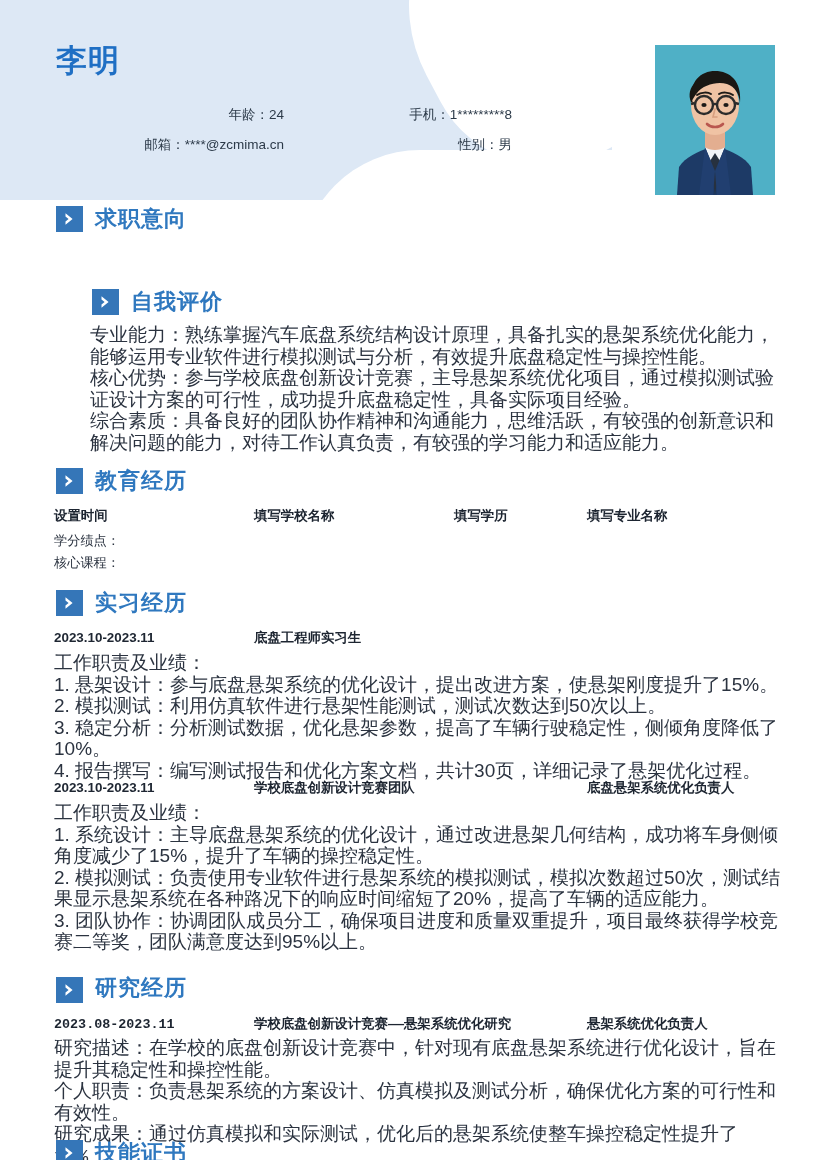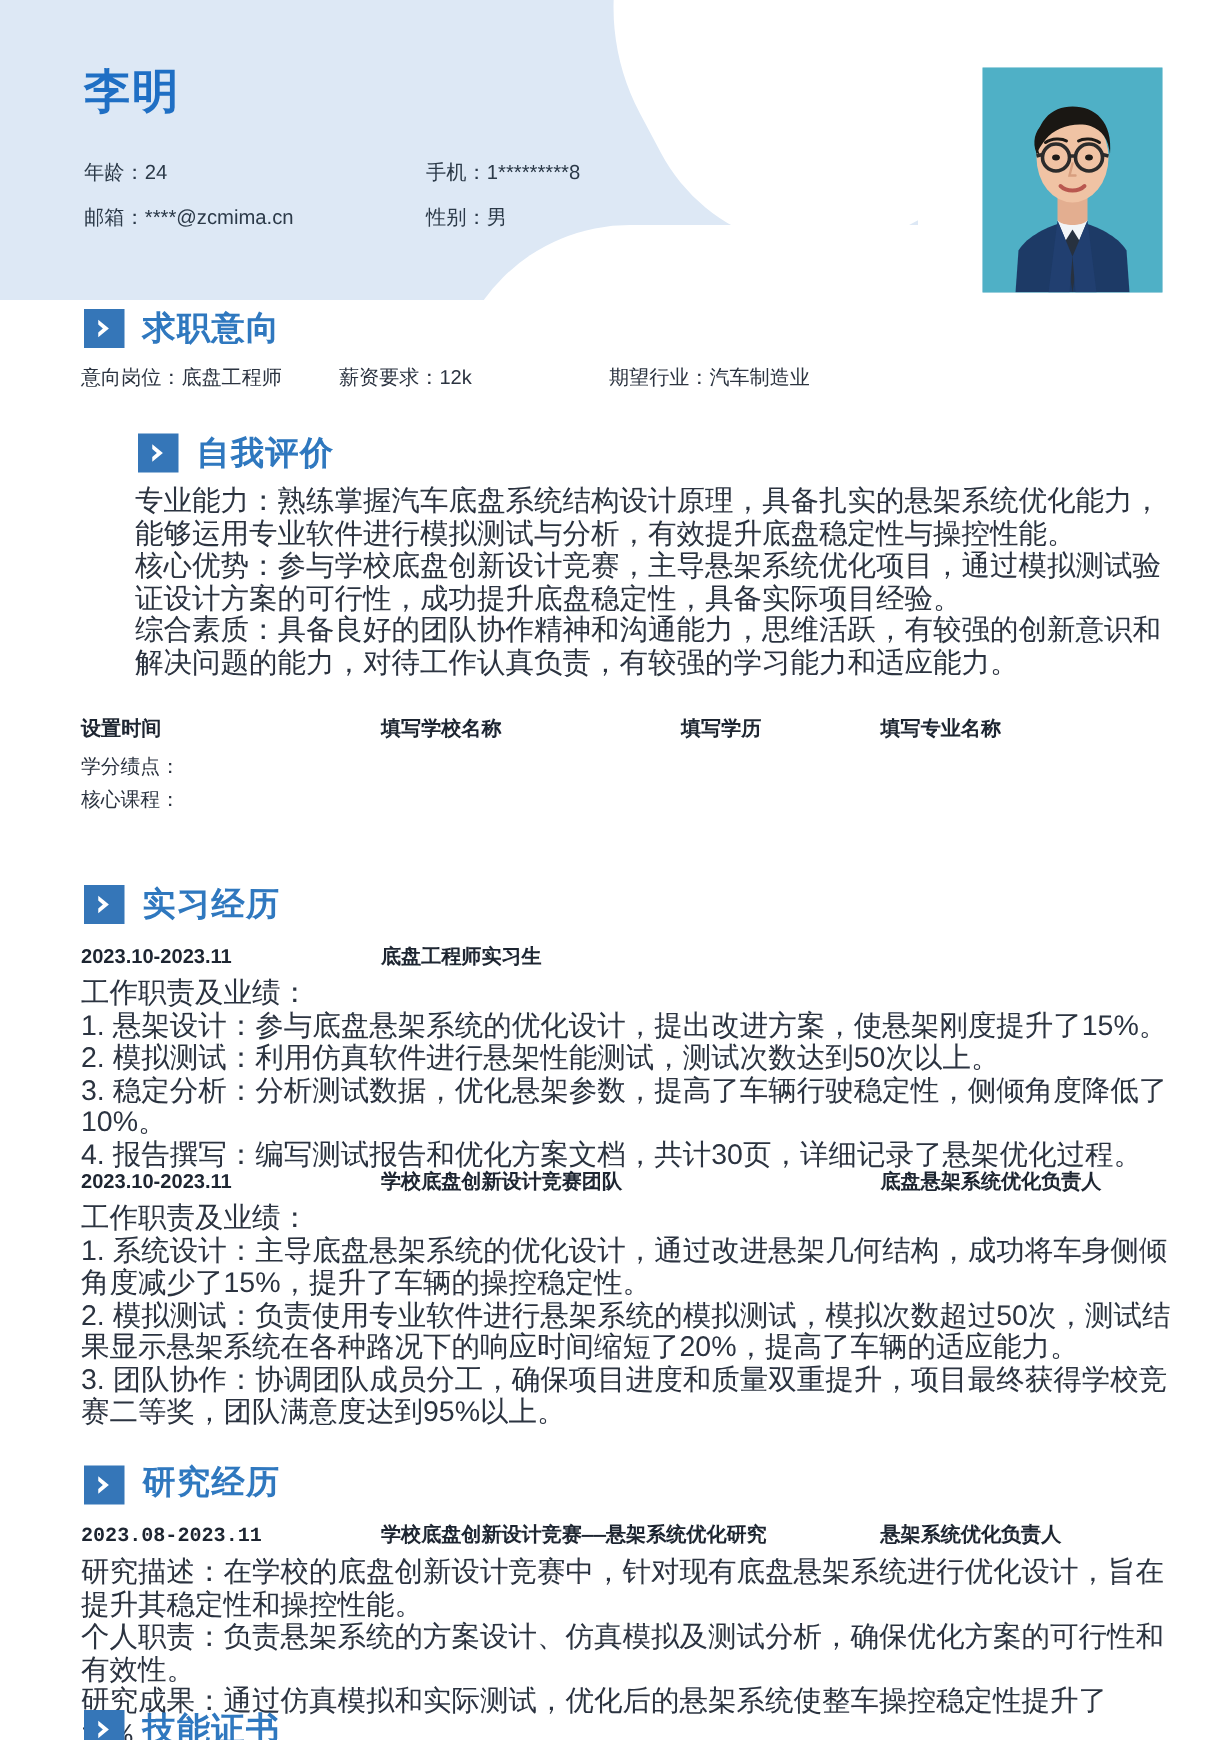--- a/index.html
+++ b/index.html
@@ -72,21 +72,21 @@
 
   .contact {
     position: absolute;
     left: 56px; top: 100px;
     width: 520px;
     font-size: 13.5px;
     color: #2c3a49;
     line-height: 30px;
   }
   .contact-row { display: flex; }
-  .contact-cell { width: 228px; white-space: nowrap; }
+  .contact-cell { width: 228px; white-space: nowrap; text-align: right; }
 
   .photo {
     position: absolute;
     left: 655px; top: 45px;
     width: 120px; height: 150px;
     background: linear-gradient(180deg,#54b4c8 0%, #4fb0c6 55%, #4aa9c0 100%);
     overflow: hidden;
   }
   .photo svg { display: block; width: 120px; height: 150px; }
 
@@ -216,44 +216,47 @@
 
   <div class="section" style="top:204px;">
     <div class="sec-head">
       <span class="sec-icon">
         <svg width="13" height="14" viewBox="0 0 13 14">
             <path d="M2.5 1.2 L9.6 7 L2.5 12.8 L2.5 9.6 L5.6 7 L2.5 4.4 Z" fill="#ffffff"></path>
           </svg>
       </span>
       <span class="sec-title">求职意向</span>
     </div>
-    <div class="row-cols" style="margin-top:8px; font-weight:normal; color:#2b3340;">
-      <span style="width:172px;flex:0 0 auto;"><span>意向岗位：</span><span>底盘工程师</span></span>
-      <span style="width:180px;flex:0 0 auto;"><span>薪资要求：</span><span>12k</span></span>
-      <span style="flex:1 1 auto;"><span>期望行业：</span><span>汽车制造业</span></span>
-    </div>
   </div>
 
   <div class="section" style="top:287px;padding-left:36px;">
     <div class="sec-head">
       <span class="sec-icon">
         <svg width="13" height="14" viewBox="0 0 13 14">
             <path d="M2.5 1.2 L9.6 7 L2.5 12.8 L2.5 9.6 L5.6 7 L2.5 4.4 Z" fill="#ffffff"></path>
           </svg>
       </span>
       <span class="sec-title">自我评价</span>
     </div>
     <div class="body-text" style="margin-top:7px;">
       <p>专业能力：熟练掌握汽车底盘系统结构设计原理，具备扎实的悬架系统优化能力，能够运用专业软件进行模拟测试与分析，有效提升底盘稳定性与操控性能。</p>
       <p>核心优势：参与学校底盘创新设计竞赛，主导悬架系统优化项目，通过模拟测试验证设计方案的可行性，成功提升底盘稳定性，具备实际项目经验。</p>
       <p>综合素质：具备良好的团队协作精神和沟通能力，思维活跃，有较强的创新意识和解决问题的能力，对待工作认真负责，有较强的学习能力和适应能力。</p>
     </div>
   </div>
 
   <div class="section" style="top:466px;">
+    <div class="sec-head">
+      <span class="sec-icon">
+        <svg width="13" height="14" viewBox="0 0 13 14">
+            <path d="M2.5 1.2 L9.6 7 L2.5 12.8 L2.5 9.6 L5.6 7 L2.5 4.4 Z" fill="#ffffff"></path>
+          </svg>
+      </span>
+      <span class="sec-title">教育经历</span>
+    </div>
     <div class="row-cols" style="margin-top:10px;">
       <span class="col-date">设置时间</span>
       <span class="col-org-narrow">填写学校名称</span>
       <span class="col-degree">填写学历</span>
       <span class="col-role">填写专业名称</span>
     </div>
     <div class="subline" style="margin-top:4px;">学分绩点：</div>
     <div class="subline">核心课程：</div>
   </div>
 

